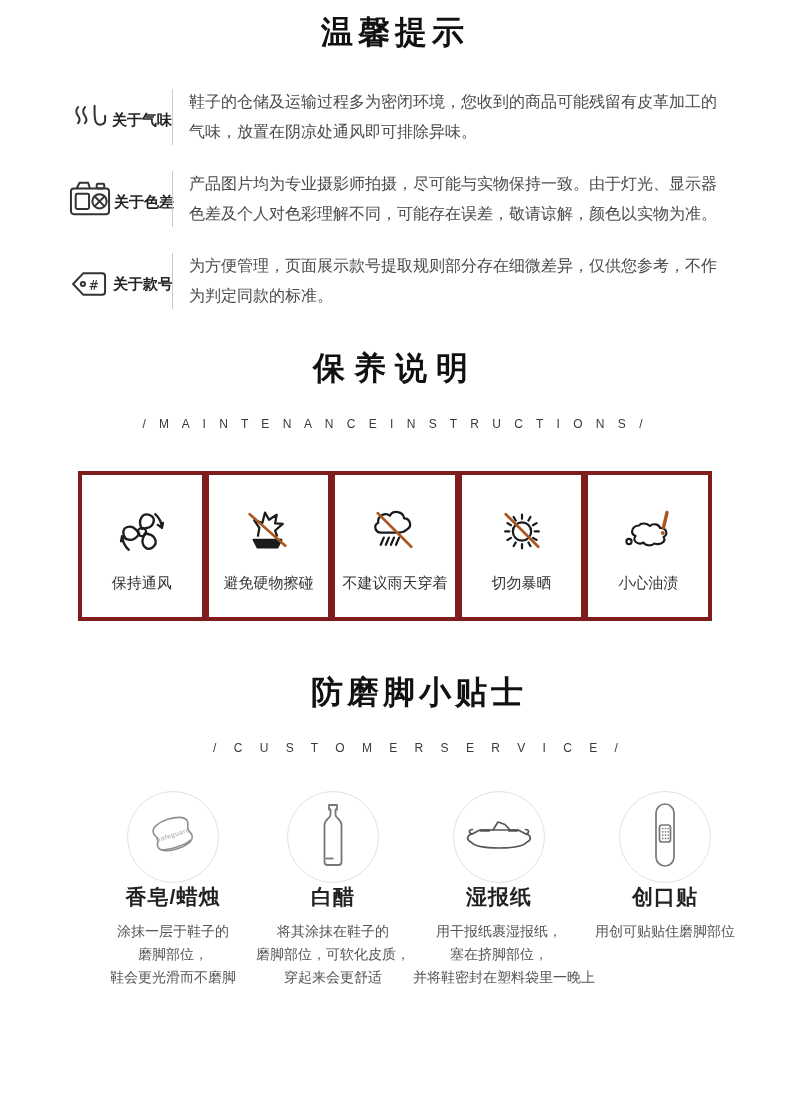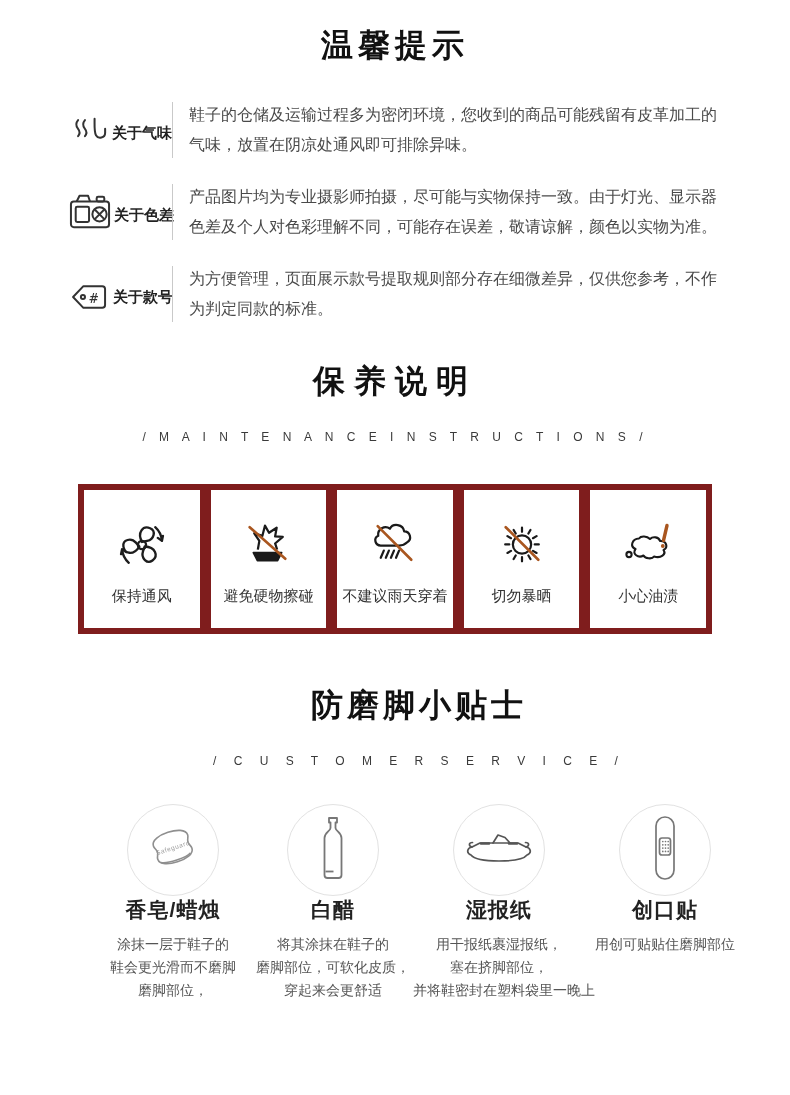--- a/index.html
+++ b/index.html
@@ -3,33 +3,33 @@
 <meta charset="utf-8">
 <style>
   * { margin:0; padding:0; box-sizing:border-box; }
   html,body { width:790px; background:#ffffff; font-family:"Liberation Sans","DejaVu Sans",sans-serif; }
   body { height:1095px; overflow:hidden; color:#222; }
 
   .section-title { text-align:center; font-size:32px; font-weight:700; color:#111; letter-spacing:5px; }
   .en-subtitle { text-align:center; font-size:12px; color:#3a3a3a; letter-spacing:7px; margin-top:26px; white-space:nowrap; }
 
   
-  .sec-notes { padding-top:24px; }
+  .sec-notes { padding-top:11px; }
   .notes-rows { margin-top:32px; }
   .note-row { display:flex; align-items:stretch; padding:0 58px 0 68px; margin-bottom:22px; }
   .note-iconcol { width:104px; flex:0 0 104px; display:flex; flex-direction:row; align-items:center; justify-content:center; }
   .note-icon { height:38px; display:flex; align-items:flex-end; justify-content:center; }
   .note-label { font-size:15px; font-weight:700; color:#222; margin-top:6px; white-space:nowrap; }
   .note-divider { width:1px; background:#c9c9c9; margin:2px 0; }
   .note-text { flex:1; margin-left:16px; font-size:16px; line-height:30px; color:#4a4a4a; display:flex; align-items:center; }
 
   
   .sec-care { margin-top:36px; }
   .care-row { display:flex; margin:40px 78px 0; }
-  .care-box { flex:1; border:6px solid #7f1d1d; margin-left:-1px; height:150px;
+  .care-box { flex:1; border:4px solid #7f1d1d; margin-left:-1px; height:150px;
               display:flex; flex-direction:column; align-items:center; justify-content:center; background:#fff; }
   .care-box:first-child { margin-left:0; }
   .care-icon { height:64px; display:flex; align-items:center; justify-content:center; }
   .care-label { font-size:15px; color:#333; margin-top:10px; white-space:nowrap; }
 
   
   .sec-tips { margin-top:50px;padding-left:48px; }
   .tips-row { display:flex; justify-content:space-between; padding:0 45px 0 45px; margin-top:36px; }
   .tip-col { width:172px; text-align:center; }
   .tip-circle { width:92px; height:92px; border:1px solid #e2e2e2; border-radius:50%; margin:0 auto;
@@ -181,22 +181,22 @@
               <path d="M16 18 c0 -6 9 -8.5 18 -8.5 s18 2.5 18 8.5 c0 3 -2 4 -2 7 s2 4 2 7 c0 6 -9 8.5 -18 8.5 s-18 -2.5 -18 -8.5 c0 -3 2 -4 2 -7 s-2 -4 -2 -7 Z"></path>
               <path d="M18 36 c5 3.5 27 3.5 31 0"></path>
               <text x="34" y="28" font-size="6.5" letter-spacing="0.6" text-anchor="middle" stroke="none" fill="#9a9a9a" font-family="'Liberation Sans',sans-serif">Safeguard</text>
             </g>
           </svg>
         </span>
       </div>
       <div class="tip-title">香皂/蜡烛</div>
       <div class="tip-lines">
         <div class="tip-line">涂抹一层于鞋子的</div>
+        <div class="tip-line">磨脚部位，</div>
         <div class="tip-line">鞋会更光滑而不磨脚</div>
-        <div class="tip-line">磨脚部位，</div>
       </div>
     </div>
 
     <div class="tip-col">
       <div class="tip-circle">
         <span>
           <svg width="34" height="66" viewBox="0 0 34 66" fill="none" stroke="#777" stroke-width="1.8" stroke-linejoin="round">
             <path d="M13 3 h8 v4.5 h-1.5 v5.5 c0 3 6 4.5 6 10 v37 a3 3 0 0 1 -3 3 h-11 a3 3 0 0 1 -3 -3 v-37 c0 -5.5 6 -7 6 -10 v-5.5 h-1.5 Z"></path>
             <path d="M9.5 56.5 h8"></path>
           </svg>

